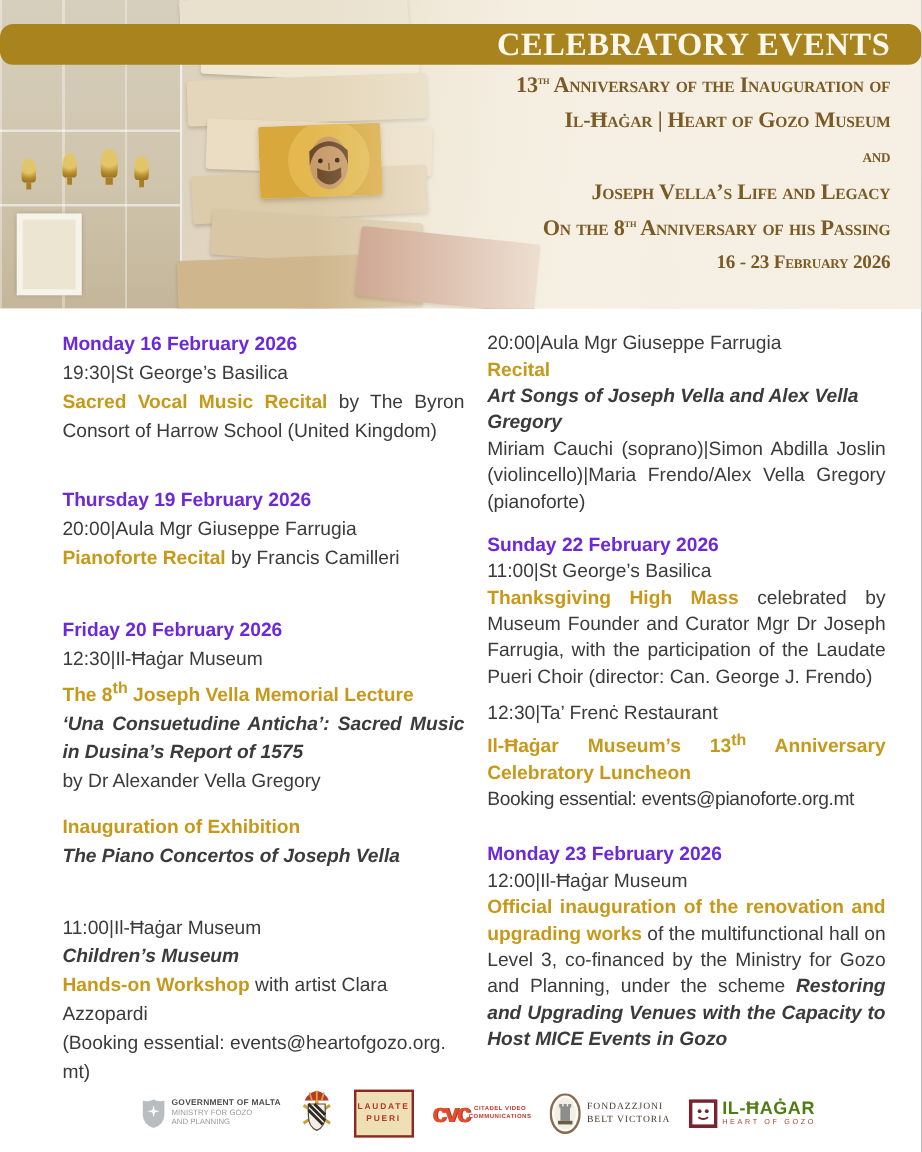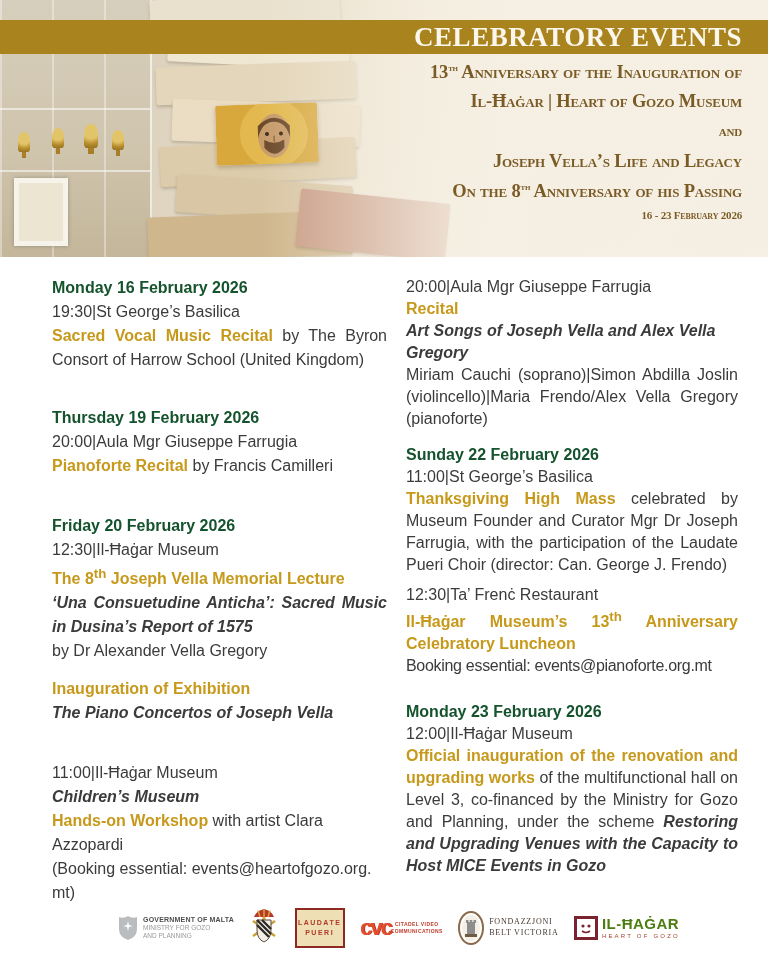--- a/index.html
+++ b/index.html
@@ -36,44 +36,44 @@
     background:linear-gradient(120deg, rgba(160,60,50,.5), rgba(60,90,150,.45), rgba(190,150,60,.5));
     filter:blur(14px); opacity:.28; border-radius:20px;
   }
   .hero-fade { position:absolute; inset:0;
     background:linear-gradient(90deg, rgba(246,240,228,0) 34%, rgba(246,240,228,.78) 58%, rgba(246,240,228,.97) 74%); }
 
   
   .banner {
     position:absolute; top:20px; left:0; width:768px; height:34px;
     background:#a9841e; display:flex; align-items:center; justify-content:flex-end;
-    padding-right:26px; box-sizing:border-box; z-index:5;
+    padding-right:26px; box-sizing:border-box; z-index:5;border-radius:11px;
   }
   .banner-title {
     font-family:"Liberation Serif", serif; font-weight:bold;
     color:#fbf7ec; font-size:27px; letter-spacing:.5px;
   }
 
   
   .hero-text {
     position:absolute; top:61px; right:26px; z-index:4; text-align:right;
     font-family:"Liberation Serif", serif; font-weight:bold; color:#7b5b25;
     font-variant:small-caps; letter-spacing:-.2px;
   }
   .ht-line { font-size:18.5px; line-height:1.2; margin-bottom:7px; }
   .ht-and  { font-size:15px; line-height:1.2; margin:10px 0 10px; }
-  .ht-dates{ font-size:11px; line-height:1.2; margin-top:4px; }
+  .ht-dates{ font-size:16px; line-height:1.2; margin-top:4px; }
   .hero-text sup { font-size:.55em; vertical-align:super; }
 
   
   .col { position:absolute; top:276px; font-size:16px; }
   .col-left  { left:52px;  width:335px; line-height:24px; }
   .col-right { left:406px; width:332px; line-height:22px; }
   .col p { margin:0; }
-  .date  { font-weight:bold; color:#14532d; }
+  .date  { font-weight:bold; color:#6d28d9; }
   .gold  { color:#c7991b; font-weight:bold; }
   .it    { font-style:italic;font-weight:bold; }
   .just  { text-align:justify; }
   .tight { letter-spacing:-.3px; }
   .mb-a { margin-bottom:34px; } .mb-b { margin-bottom:36px; }
   .mb-c { margin-bottom:14px; } .mb-d { margin-bottom:36px; }
   .rmb-a { margin-bottom:14px; } .rmb-b { margin-bottom:8px; } .rmb-c { margin-bottom:24px; }
 
   
   .footer {

